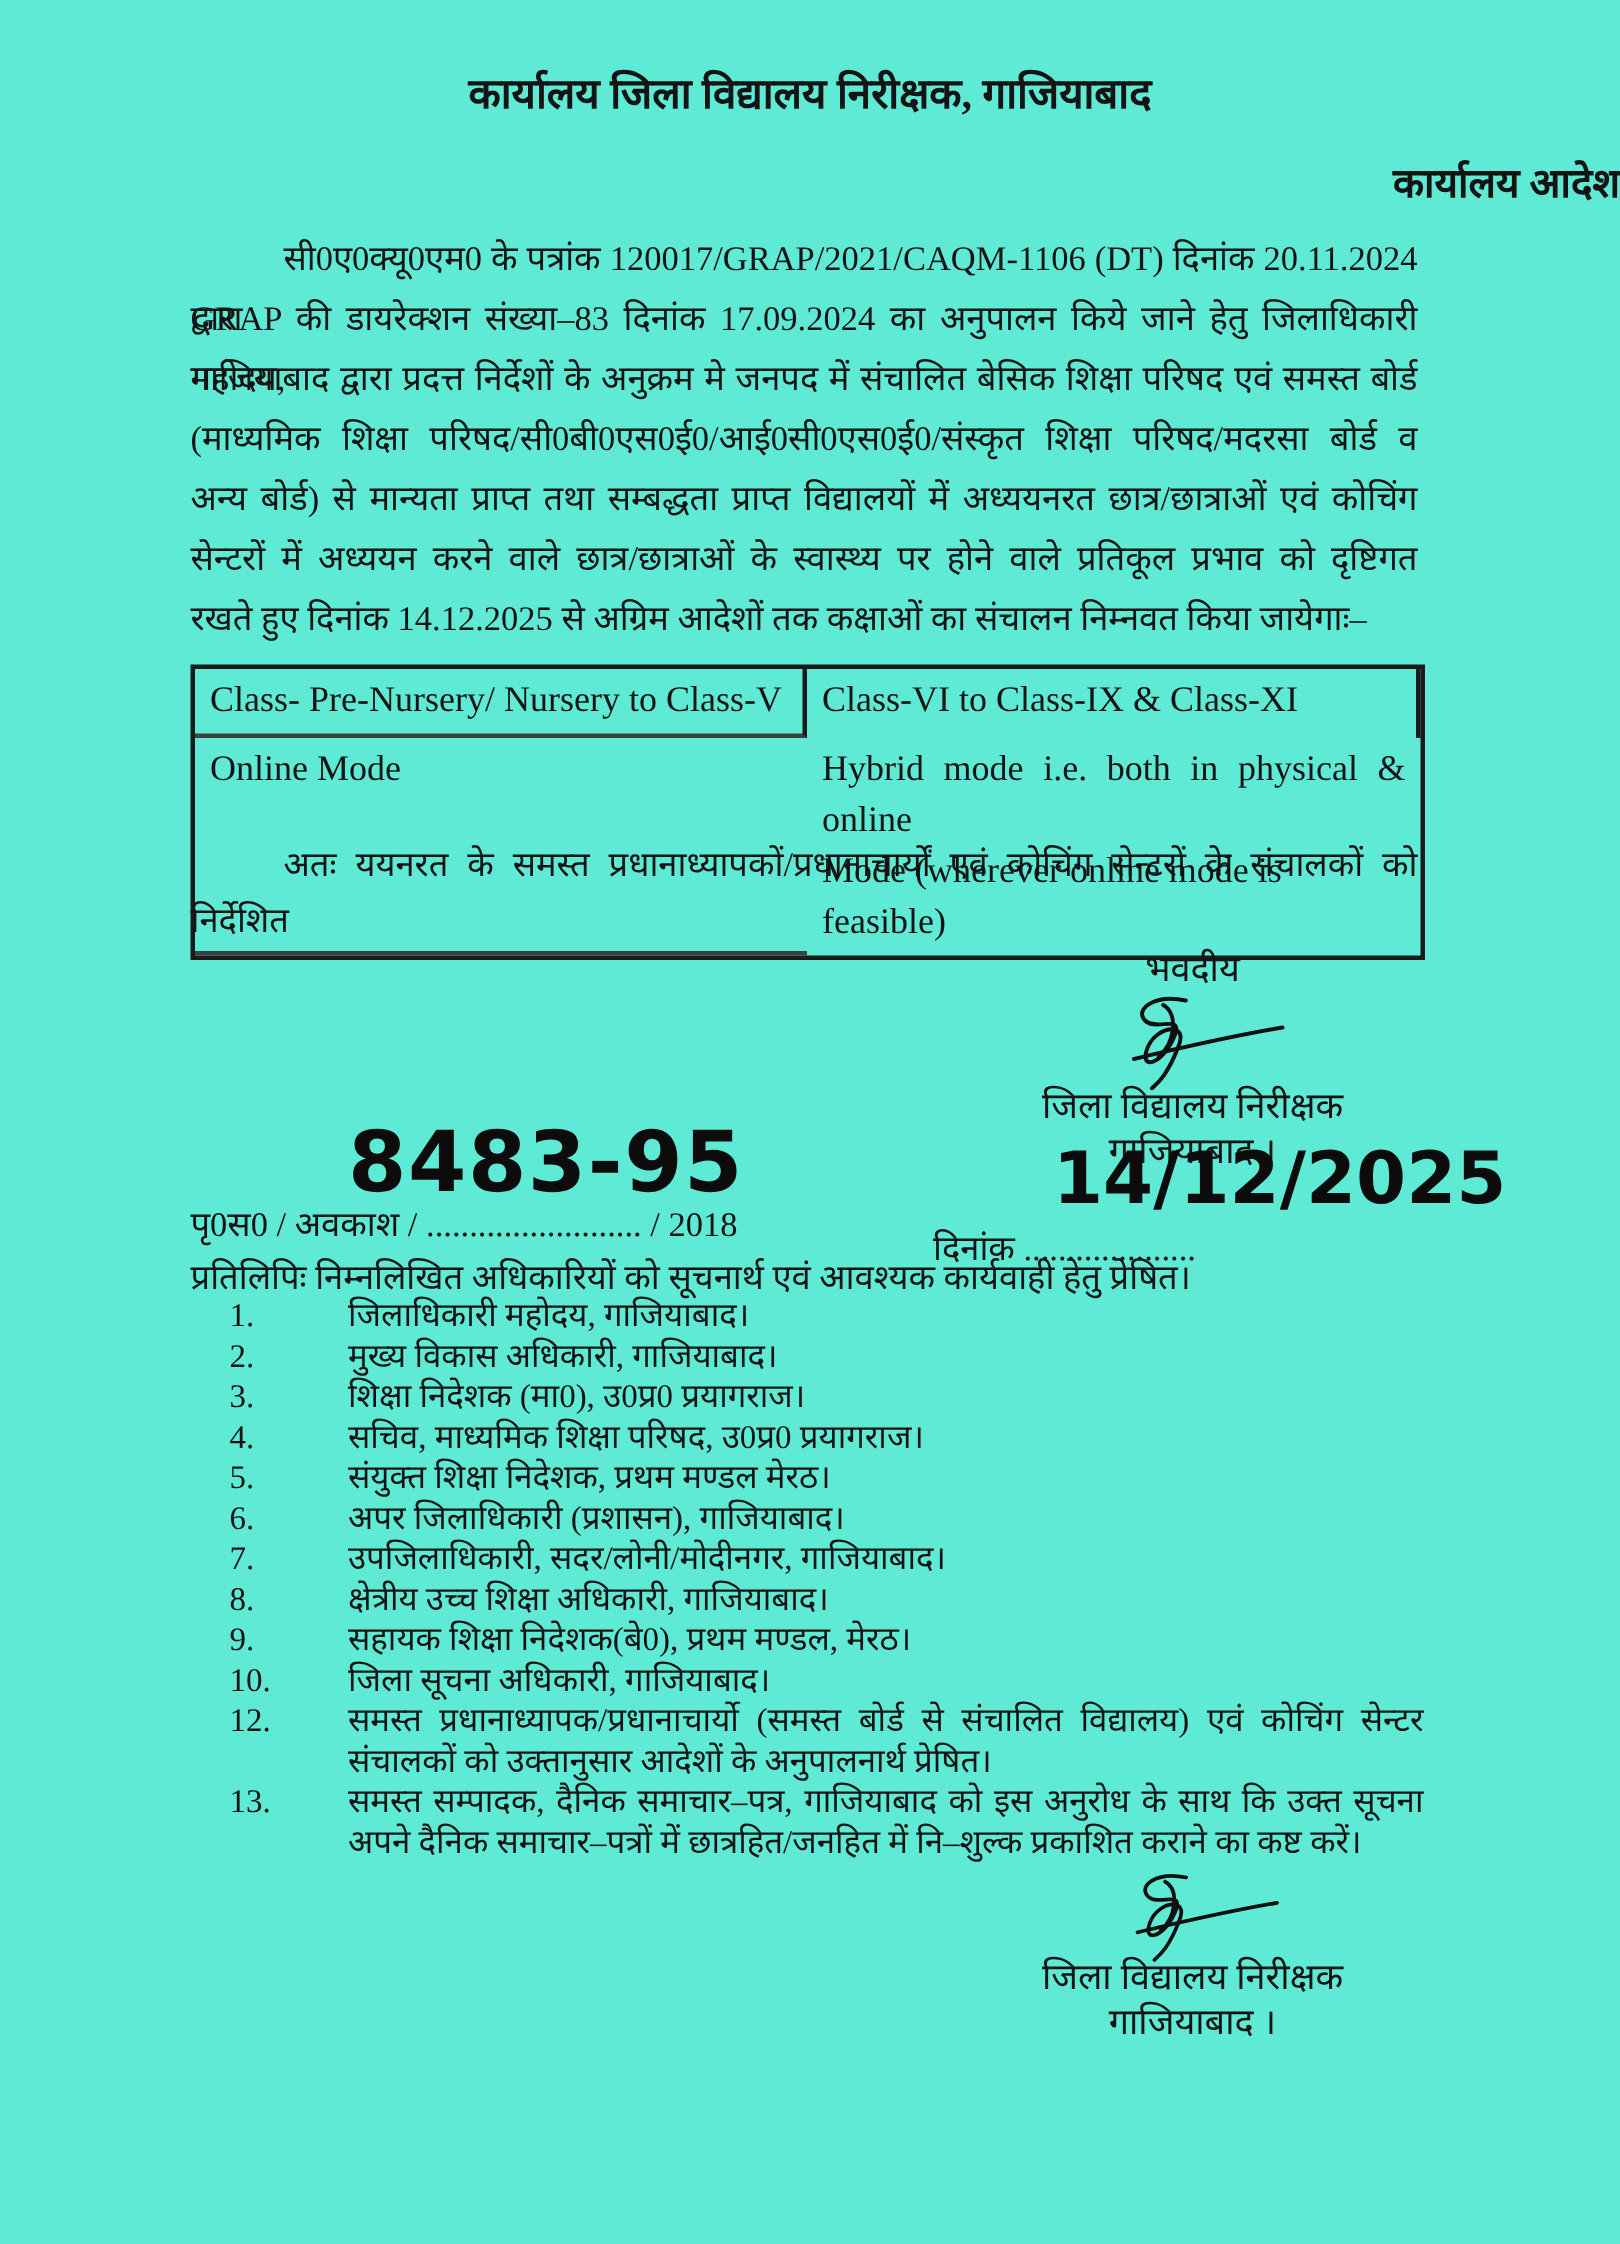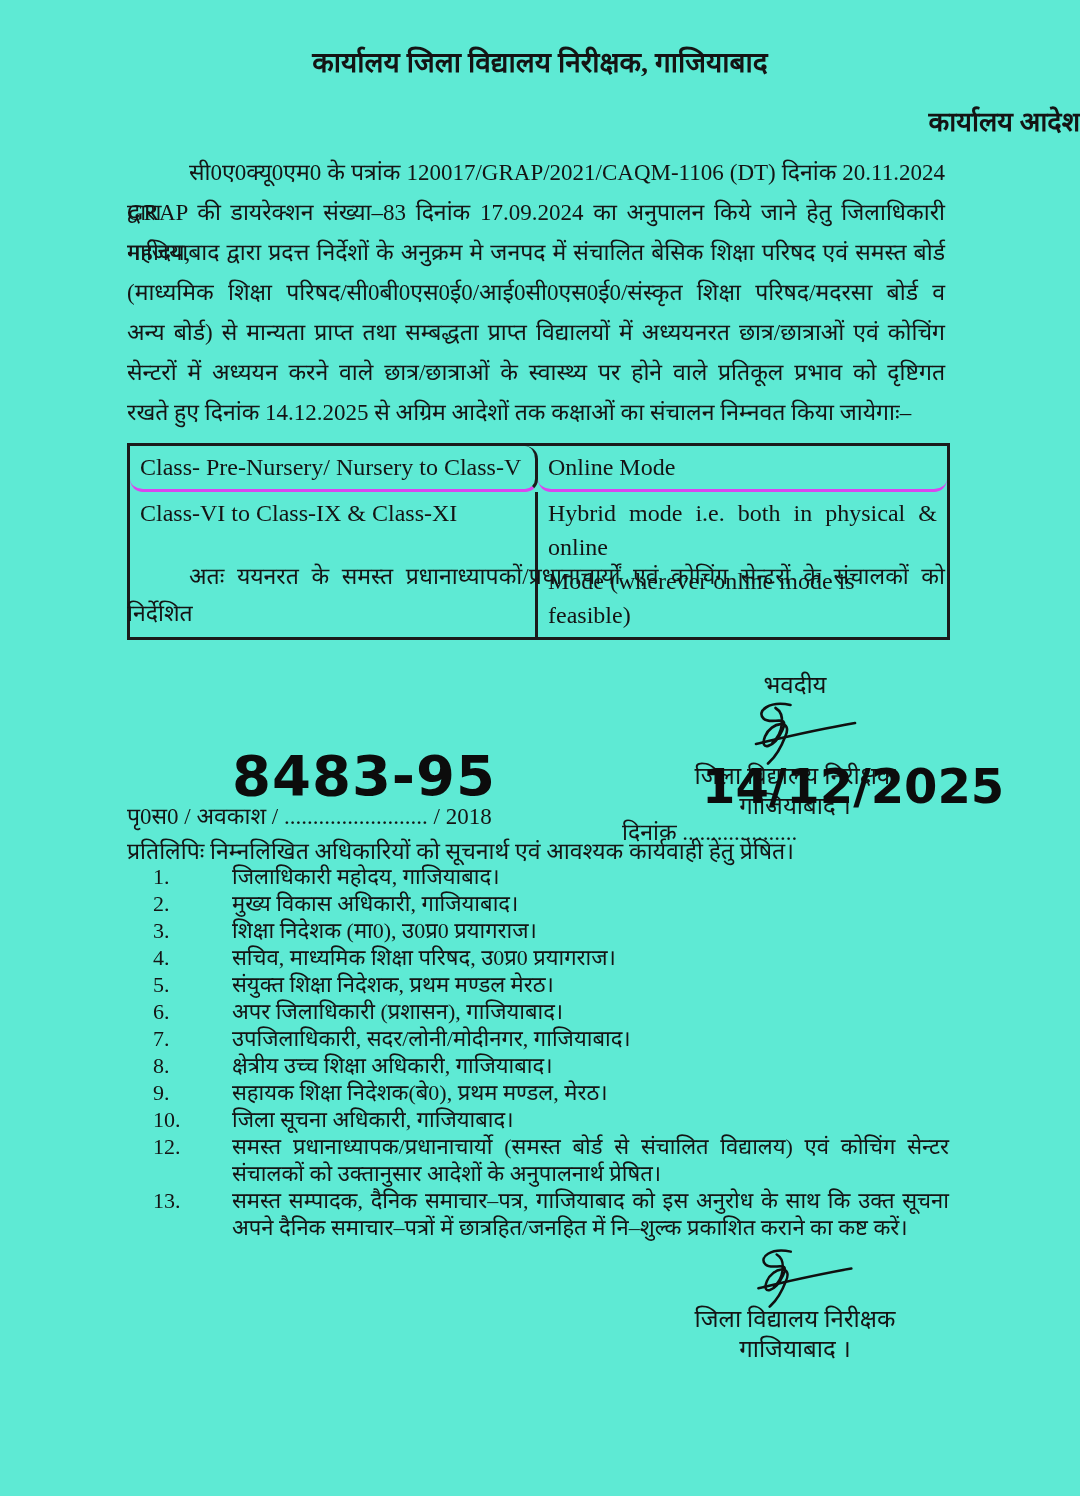--- a/index.html
+++ b/index.html
@@ -16,27 +16,27 @@
   .para1 .ln { height:40px; line-height:40px; white-space:nowrap; }
   .jline { text-align:justify; text-align-last:justify; white-space:normal !important; }
   .indent1 { text-indent:62px; }
 
   .sched-table {
     position:absolute; top:443px; left:127px; width:823px;
     border:3px solid #1b1b1b; display:grid; grid-template-columns:408px 1fr;
     font-size:24px;
   }
   .td { padding:4px 10px 5px 10px; line-height:34px; }
-  .td-r0 { border-bottom:3px solid #d946ef;border-radius:13px; }
+  .td-r0 { border-bottom:3px solid #404040; }
   .td-c0 { border-right:3px solid #1b1b1b; }
 
   .para2 { position:absolute; top:558px; left:127px; width:818px; font-size:23px; }
   .para2 .ln { height:37px; line-height:37px; white-space:nowrap; }
 
-  .signoff { position:absolute; top:671px; left:630px; width:330px; text-align:center; font-size:24px; }
+  .signoff { position:absolute; top:633px; left:630px; width:330px; text-align:center; font-size:24px; }
   .signoff .sal { line-height:28px; }
   .sig-svg { display:block; margin:0 auto -4px auto; }
   .signoff .desig, .footer-sign .desig { line-height:30px; }
   .signoff .place, .footer-sign .place { line-height:30px; }
 
   .dispatch {
     position:absolute; top:748px; left:232px;
     font-family:"DejaVu Sans","Liberation Sans",sans-serif;
     font-size:56px; font-weight:bold; color:#0c0c0c; letter-spacing:1px; line-height:1;
   }
@@ -71,22 +71,22 @@
     <div class="ln jline">GRAP की डायरेक्शन संख्या–83 दिनांक 17.09.2024 का अनुपालन किये जाने हेतु जिलाधिकारी महोदय,</div>
     <div class="ln jline">गाजियाबाद द्वारा प्रदत्त निर्देशों के अनुक्रम मे जनपद में संचालित बेसिक शिक्षा परिषद एवं समस्त बोर्ड</div>
     <div class="ln jline">(माध्यमिक शिक्षा परिषद/सी0बी0एस0ई0/आई0सी0एस0ई0/संस्कृत शिक्षा परिषद/मदरसा बोर्ड व</div>
     <div class="ln jline">अन्य बोर्ड) से मान्यता प्राप्त तथा सम्बद्धता प्राप्त विद्यालयों में अध्ययनरत छात्र/छात्राओं एवं कोचिंग</div>
     <div class="ln jline">सेन्टरों में अध्ययन करने वाले छात्र/छात्राओं के स्वास्थ्य पर होने वाले प्रतिकूल प्रभाव को दृष्टिगत</div>
     <div class="ln">रखते हुए दिनांक 14.12.2025 से अग्रिम आदेशों तक कक्षाओं का संचालन निम्नवत किया जायेगाः–</div>
   </div>
 
   <div class="sched-table">
     <div class="td td-r0 td-c0">Class- Pre-Nursery/ Nursery to Class-V</div>
+    <div class="td td-c0">Class-VI to Class-IX &amp; Class-XI</div>
     <div class="td td-r0">Online Mode</div>
-    <div class="td td-c0">Class-VI to Class-IX &amp; Class-XI</div>
     <div class="td">
       <div class="jline">Hybrid mode i.e. both in physical &amp; online</div>
       <div>Mode (wherever online mode is feasible)</div>
     </div>
   </div>
 
   <div class="para2">
     <div class="ln jline indent1">अतः ययनरत के समस्त प्रधानाध्यापकों/प्रधानाचार्यों एवं कोचिंग सेन्टरों के संचालकों को निर्देशित</div>
   </div>
 

